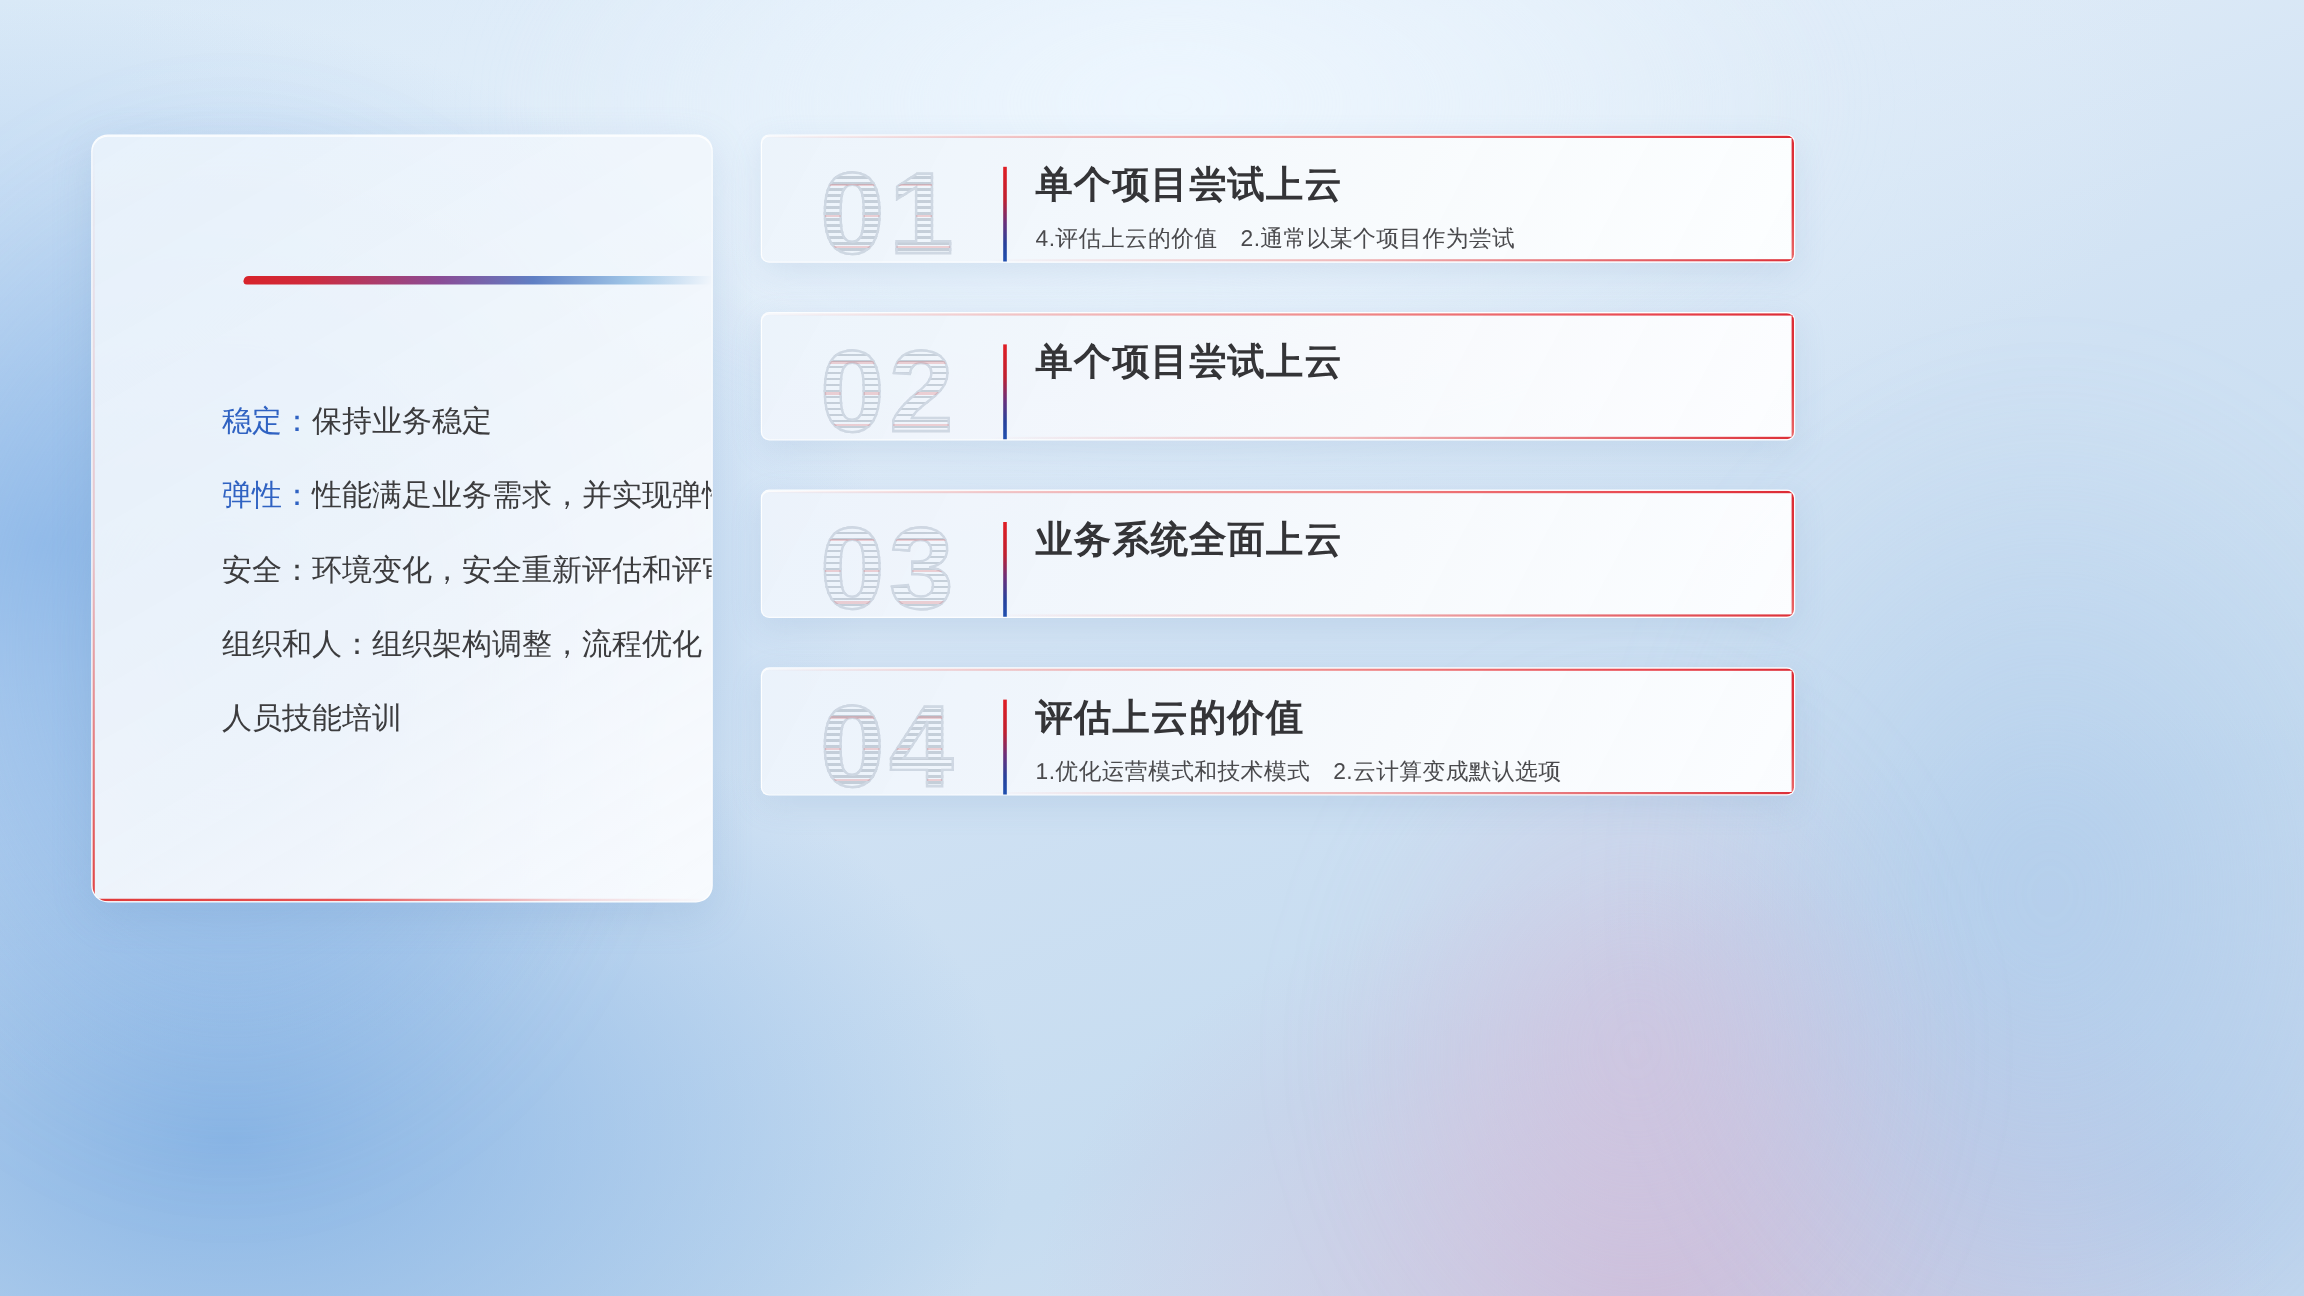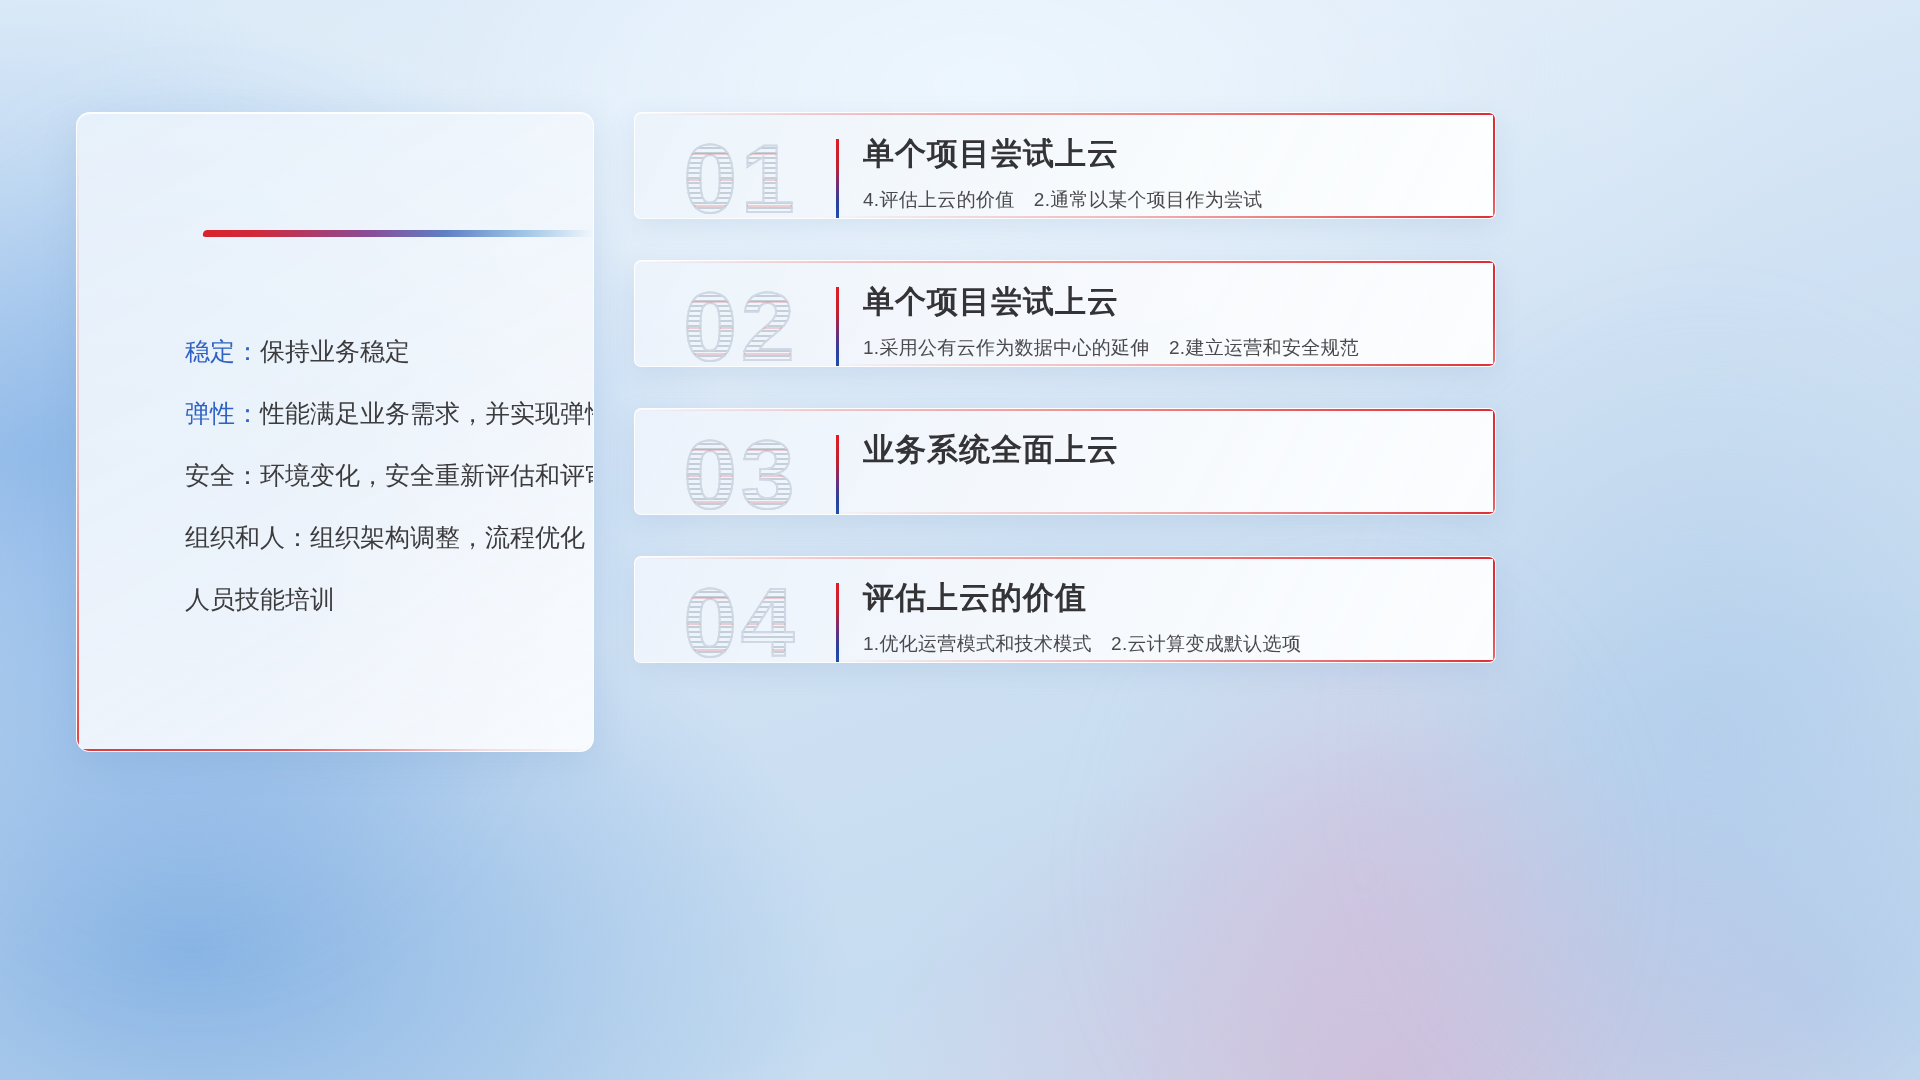--- a/index.html
+++ b/index.html
@@ -201,21 +201,20 @@
     </div>
     <div class="step-card">
       <span class="edge-top"></span>
       <span class="edge-right"></span>
       <span class="edge-bottom"></span>
       <span class="step-num">02</span>
       <span class="step-num-tint">02</span>
       <span class="step-divider"></span>
       <div class="step-body">
         <div class="step-title">单个项目尝试上云</div>
-        <div class="step-sub">1.采用公有云作为数据中心的延伸　2.建立运营和安全规范</div>
       </div>
     </div>
     <div class="step-card">
       <span class="edge-top"></span>
       <span class="edge-right"></span>
       <span class="edge-bottom"></span>
       <span class="step-num">03</span>
       <span class="step-num-tint">03</span>
       <span class="step-divider"></span>
       <div class="step-body">

